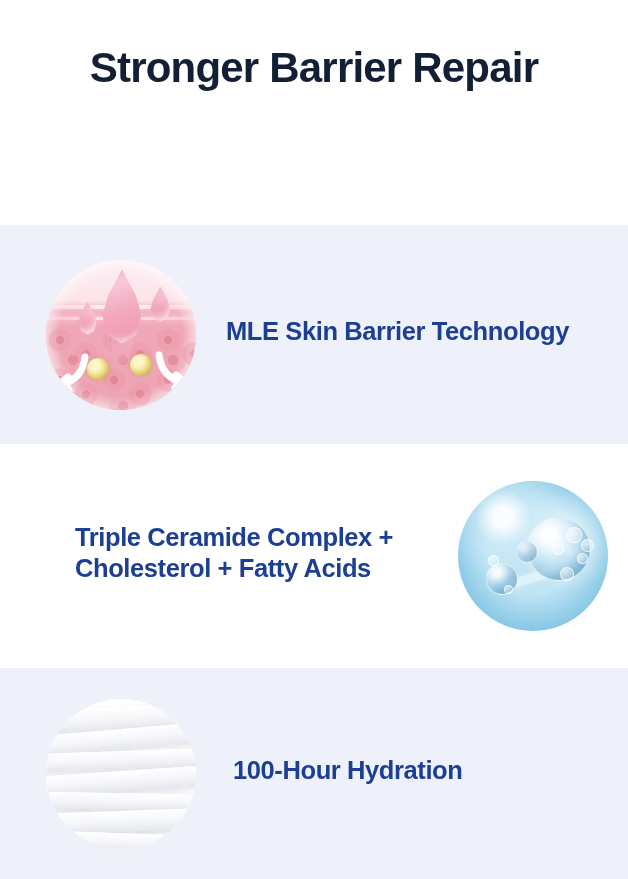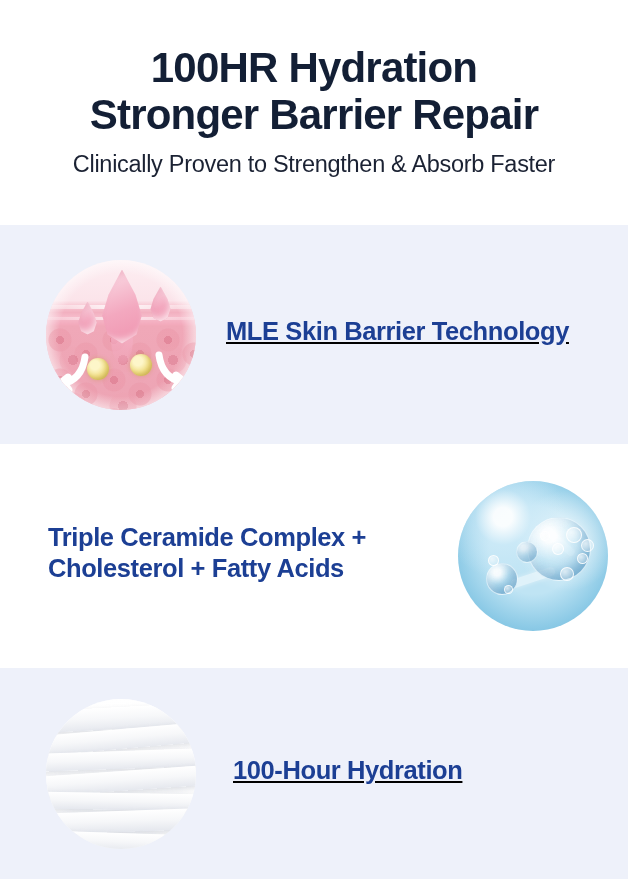--- a/index.html
+++ b/index.html
@@ -42,21 +42,21 @@
     margin:12px 0 0 0;
     white-space:nowrap;
   }
 
   
   .band{position:relative;box-sizing:border-box;width:628px;}
   .band-tint{background:#eef1fa;}
   .band-white{background:#ffffff;}
   .band1{flex:0 0 219px;height:219px;}
   .band2{flex:0 0 224px;height:224px;}
-  .band3{flex:0 0 211px;height:211px;text-decoration:underline;}
+  .band3{flex:0 0 211px;height:211px;}
 
   .row{
     display:flex;align-items:center;
     height:100%;
     position:relative;
   }
   .row.left-img{padding-left:46px;}
 
   
   .circle{
@@ -177,22 +177,22 @@
       linear-gradient(to bottom,#ffffff 0%,#fbfbfc 40%,#f4f5f7 70%,#eef0f4 100%);
   }
   .streak{
     position:absolute;left:-8%;width:116%;
     background:linear-gradient(to bottom, rgba(255,255,255,1) 0%, rgba(246,247,249,.95) 48%, rgba(226,229,236,.85) 100%);
     box-shadow:0 2px 5px rgba(190,195,205,.45);
   }
 
   
   .txt{box-sizing:border-box;}
-  .t1{padding-left:30px;width:390px;text-decoration:underline;}
-  .t2{padding-left:48px;width:470px;position:relative;z-index:3;}
+  .t1{padding-left:30px;width:390px;}
+  .t2{padding-left:75px;width:470px;position:relative;z-index:3;}
   .t3{padding-left:37px;width:380px;}
   .feat-head{
     color:#1c3f94;
     font-weight:700;
     font-size:25.5px;
     line-height:1.18;
     letter-spacing:-0.4px;
     margin:0 0 7px 0;
   }
   .feat-body{
@@ -209,24 +209,22 @@
     width:150px;height:150px;z-index:1;
   }
 </style>
 </head>
 <body>
 
 <div class="page">
 
   <div class="header">
     <h1 class="title">
-      <span>100HR Hydration</span>
       <span class="l2">Stronger Barrier Repair</span>
     </h1>
-    <p class="subtitle">Clinically Proven to Strengthen &amp; Absorb Faster</p>
   </div>
 
   <div class="band band-tint band1">
     <div class="row left-img">
 
       <div class="circle c1">
         <div class="skin"></div>
         <div class="skin-cells"></div>
         <div class="skin-cells2"></div>
         <div class="skin-line a"></div>

